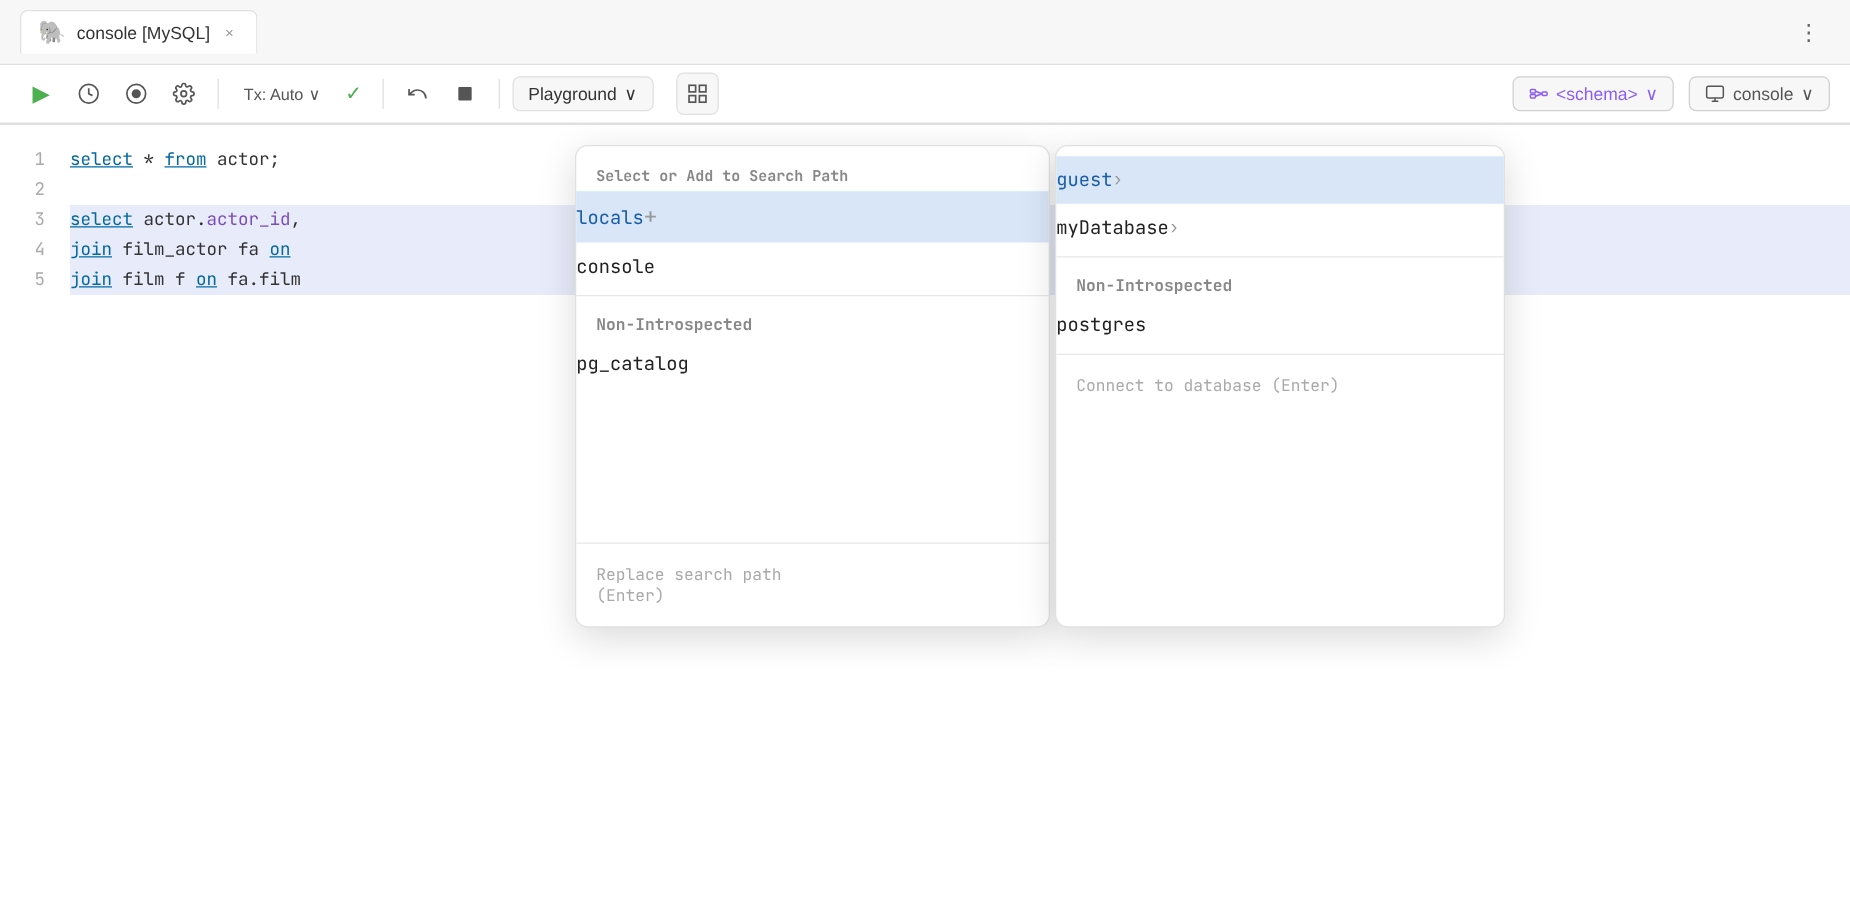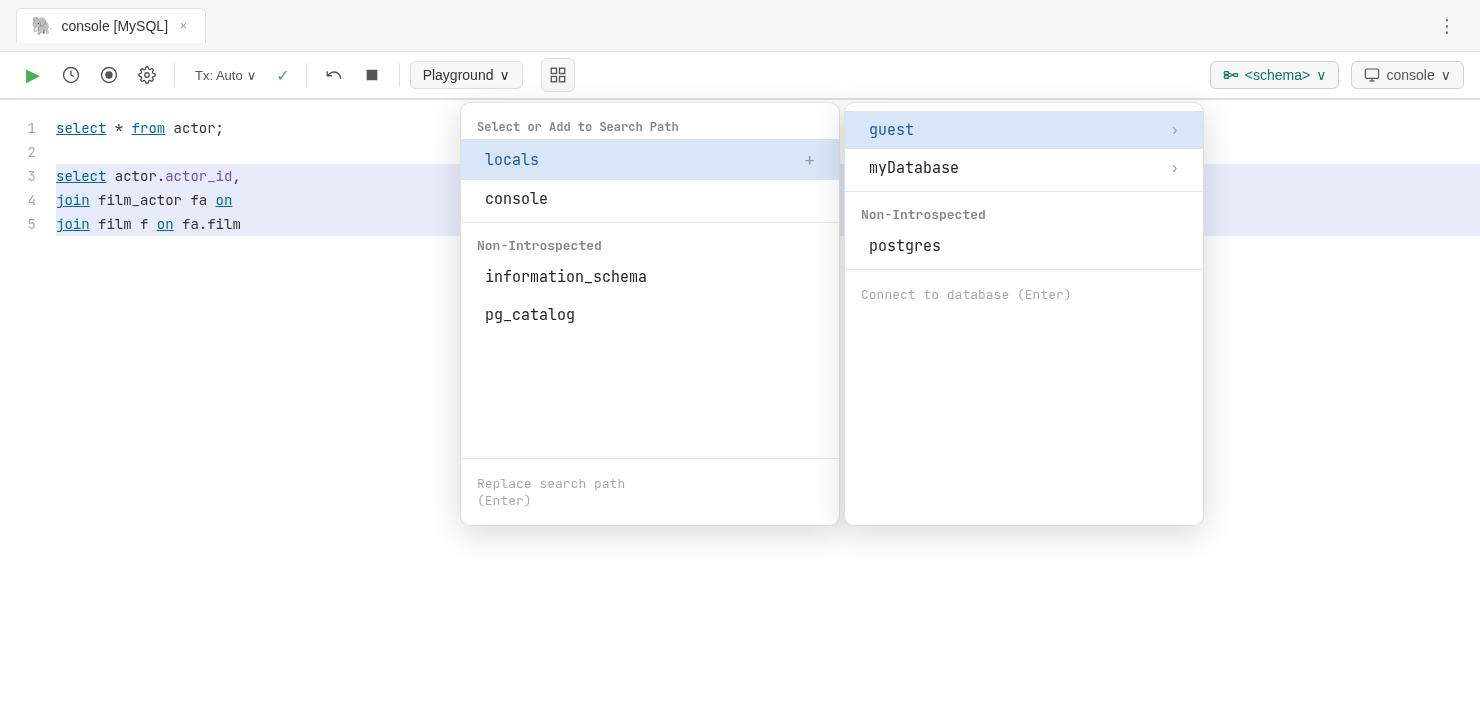--- a/index.html
+++ b/index.html
@@ -134,21 +134,21 @@
     }
 
     .schema-btn {
       display: flex;
       align-items: center;
       gap: 6px;
       padding: 5px 12px;
       border-radius: 6px;
       cursor: pointer;
       font-size: 14px;
-      color: #0f766e;
+      color: #8b5cf6;
       border: 1px solid #d0d0d0;
       background: #f7f7f7;
       margin-left: auto;
     }
     .console-btn {
       display: flex;
       align-items: center;
       gap: 6px;
       padding: 5px 12px;
       border-radius: 6px;
@@ -199,21 +199,21 @@
 
     .selection-line {
       background: rgba(100, 130, 220, 0.15);
       display: inline-block;
       width: 100%;
     }
 
     
     .dropdown-container {
       position: absolute;
-      top: 2px;
+      top: 16px;
       left: 460px;
       display: flex;
       gap: 0;
       z-index: 100;
     }
 
     .dropdown-panel {
       background: #ffffff;
       border: 1px solid #e0e0e0;
       border-radius: 10px;
@@ -237,22 +237,21 @@
       font-weight: 600;
       color: #888;
       padding: 8px 16px 4px;
       text-transform: none;
       letter-spacing: 0;
     }
 
     .dropdown-item {
       display: flex;
       align-items: center;
-      justify-content: space-between;
-      padding: 9px 24px;
+      padding: 9px 0;
       font-size: 15px;
       color: #222;
       cursor: pointer;
       border-radius: 0;
     }
     .dropdown-item.active {
       background: #d8e6f7;
       color: #1a5da8;
     }
     .dropdown-item .plus-icon {
@@ -406,23 +405,20 @@
       </div>
 
       <div class="dropdown-item">
         <span>console</span>
       </div>
 
       <div class="dropdown-divider"></div>
 
       <div class="non-introspected-label">Non-Introspected</div>
 
-      <div class="dropdown-item">
-        <span>information_schema</span>
-      </div>
 
       <div class="dropdown-item">
         <span>pg_catalog</span>
       </div>
 
       <div style="flex:1; height: 120px;"></div>
 
       <div class="dropdown-divider"></div>
       <div class="dropdown-footer">Replace search path<br>(Enter)</div>
     </div>

